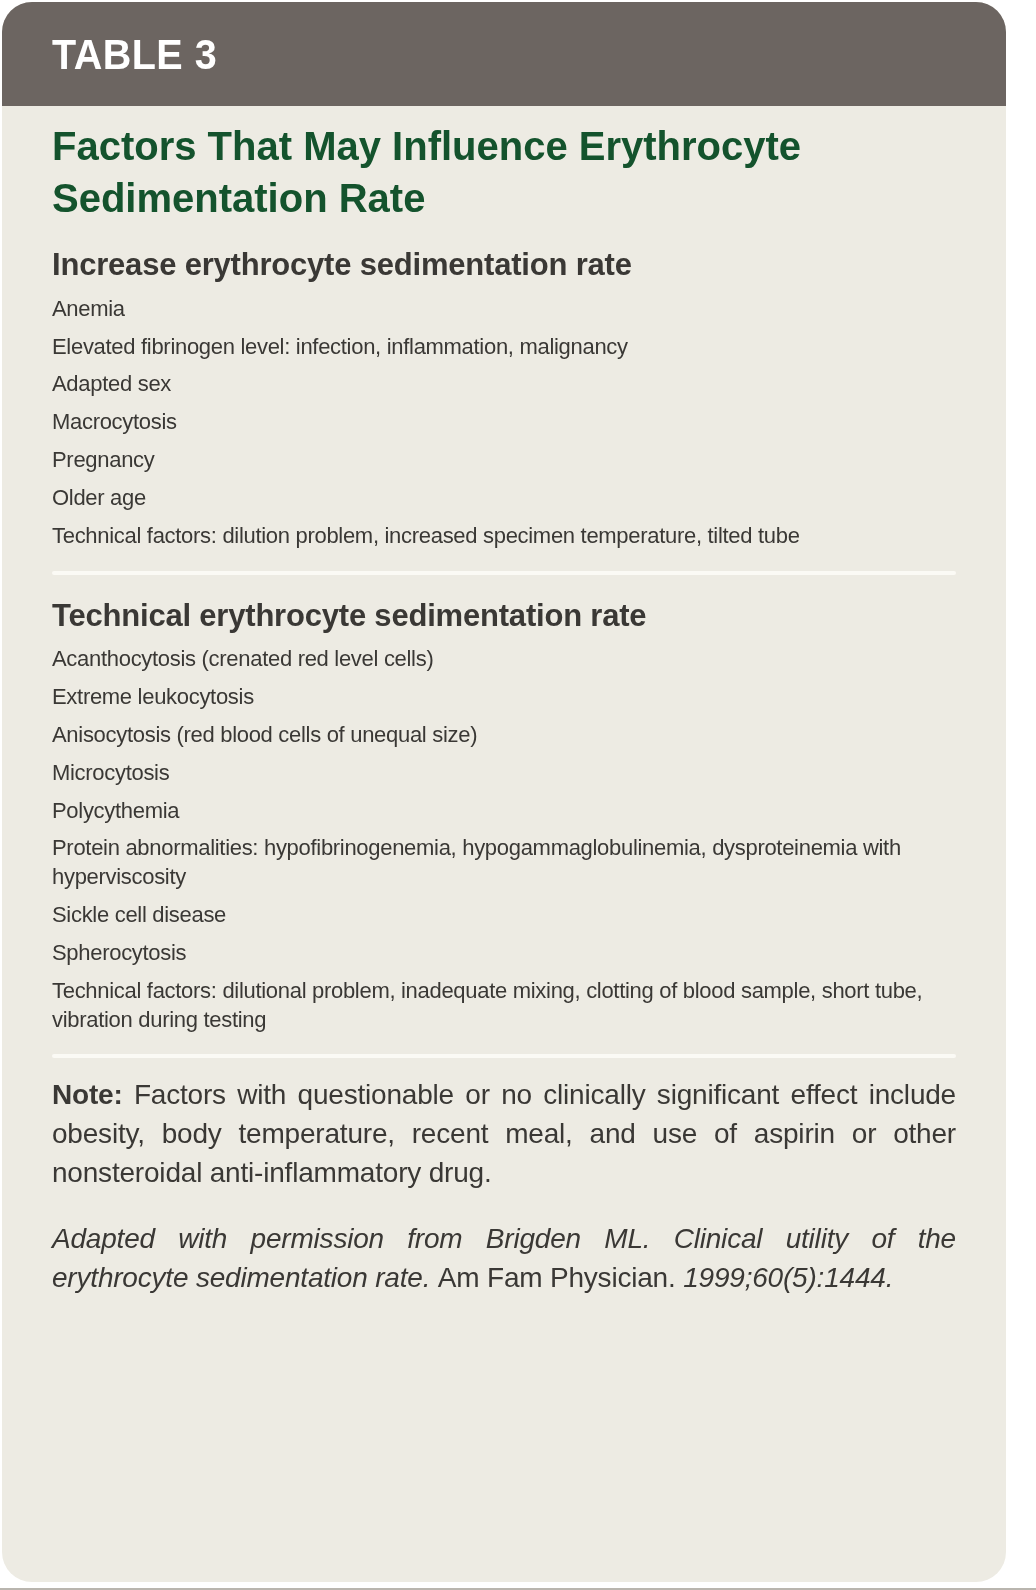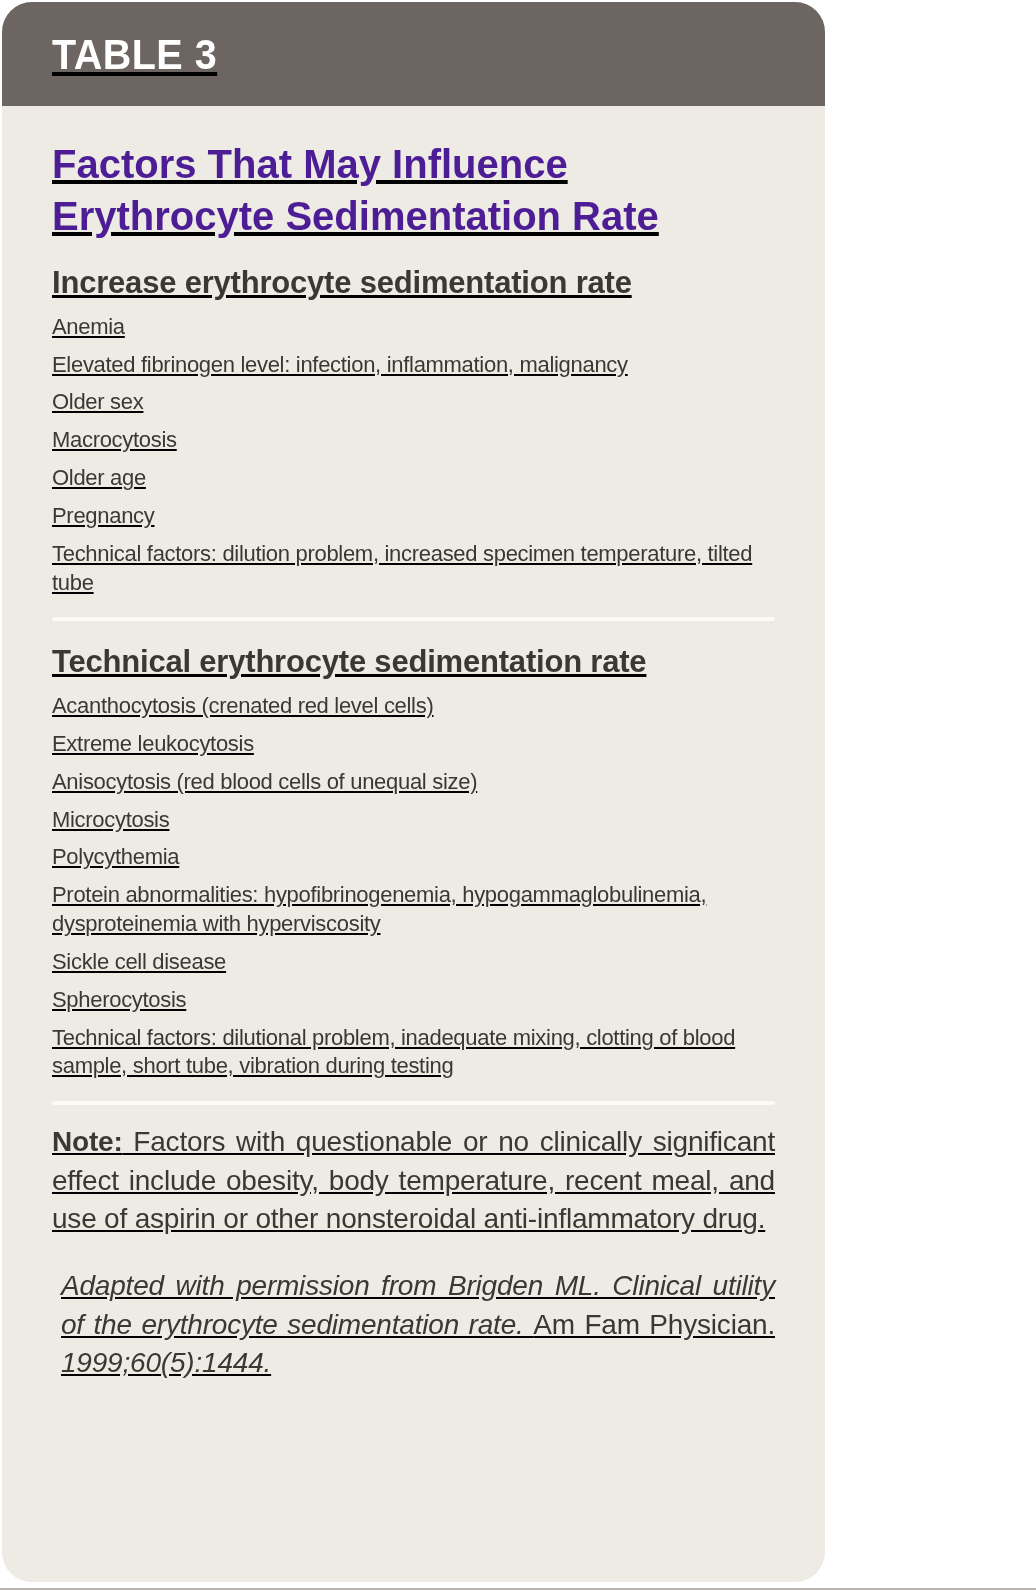--- a/index.html
+++ b/index.html
@@ -14,26 +14,25 @@
   .page {
     position: relative;
     width: 1036px;
     height: 1590px;
     background: #ffffff;
   }
   .card {
     position: absolute;
     left: 2px;
     top: 2px;
-    width: 823px;
+    width: 1004px;
     height: 1580px;
     background: #edebe3;
     border-radius: 30px;
     overflow: hidden;
-    text-decoration: underline;
   }
   .card-header {
     background: #6c6561;
     height: 104px;
     display: flex;
     align-items: center;
     padding-left: 50px;
   }
   .table-label {
     color: #ffffff;
@@ -41,22 +40,22 @@
     font-weight: 700;
     letter-spacing: 0.5px;
     transform: scaleX(0.92);
     transform-origin: left center;
   }
   .card-body {
     padding: 0 50px 0 50px;
     color: #3a3835;
   }
   .fig-title {
-    margin-top: 32px;
-    color: #4c1d95;
+    margin-top: 14px;
+    color: #14532d;
     font-size: 40px;
     font-weight: 700;
     line-height: 1.3;
     max-width: 880px;
   }
   .section-heading {
     margin-top: 20px;
     margin-bottom: 4px;
     font-size: 31px;
     font-weight: 700;
@@ -86,21 +85,20 @@
   .note-label {
     font-weight: 700;
   }
   .citation-para {
     margin-top: 24px;
     font-size: 28px;
     line-height: 1.38;
     text-align: justify;
     font-style: italic;
     letter-spacing: -0.2px;
-    margin-left: 9px;
   }
   .journal-upright {
     font-style: normal;
   }
   .bottom-edge-line {
     position: absolute;
     left: 0;
     bottom: 0;
     width: 1036px;
     height: 2px;
@@ -115,24 +113,24 @@
     <div class="card-header">
       <span class="table-label">TABLE 3</span>
     </div>
     <div class="card-body">
       <div class="fig-title">Factors That May Influence Erythrocyte Sedimentation Rate</div>
 
       <div id="sections-root">
           <div class="section-heading">Increase erythrocyte sedimentation rate</div>
           <div class="list-item">Anemia</div>
           <div class="list-item">Elevated fibrinogen level: infection, inflammation, malignancy</div>
-          <div class="list-item">Older sex</div>
+          <div class="list-item">Adapted sex</div>
           <div class="list-item">Macrocytosis</div>
+          <div class="list-item">Pregnancy</div>
           <div class="list-item">Older age</div>
-          <div class="list-item">Pregnancy</div>
           <div class="list-item">Technical factors: dilution problem, increased specimen temperature, tilted tube</div>
           <div class="divider"></div>
           <div class="section-heading">Technical erythrocyte sedimentation rate</div>
           <div class="list-item">Acanthocytosis (crenated red level cells)</div>
           <div class="list-item">Extreme leukocytosis</div>
           <div class="list-item">Anisocytosis (red blood cells of unequal size)</div>
           <div class="list-item">Microcytosis</div>
           <div class="list-item">Polycythemia</div>
           <div class="list-item">Protein abnormalities: hypofibrinogenemia, hypogamma­globulinemia, dysproteinemia with hyperviscosity</div>
           <div class="list-item">Sickle cell disease</div>

